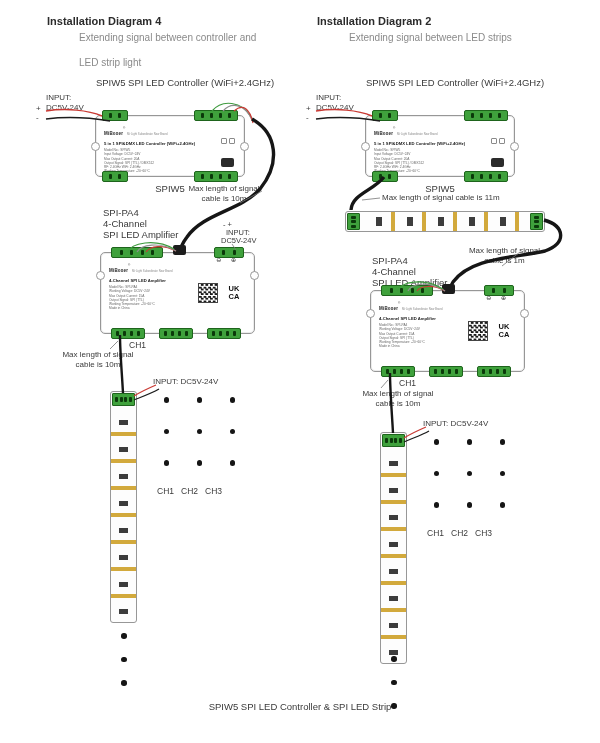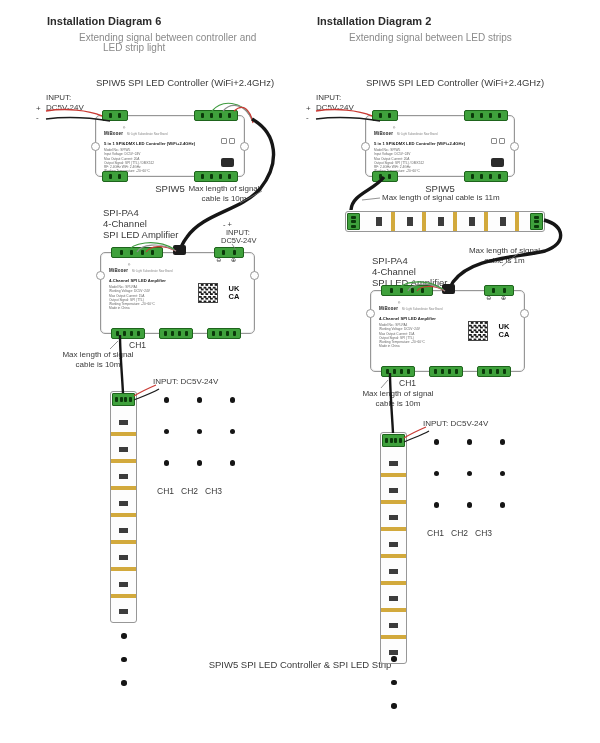--- a/index.html
+++ b/index.html
@@ -67,23 +67,23 @@
   .dotcol i{width:5.5px;height:5.5px;background:#151515;border-radius:50%;}
   .chrow{position:absolute;display:flex;gap:7px;z-index:5;}
 
   .wires{position:absolute;inset:0;z-index:20;pointer-events:none;}
 </style>
 </head>
 <body>
 
 <div class="canvas">
 
-  <div class="abs t-title" style="left:47px;top:15px;">Installation Diagram 6</div>
+  <div class="abs t-title" style="left:47px;top:15px;">Installation Diagram 4</div>
   <div class="abs t-sub" style="left:47px;top:32px;">Extending signal between controller and</div>
-  <div class="abs t-sub" style="left:47px;top:42px;margin-left:24px;">LED strip light</div>
+  <div class="abs t-sub" style="left:47px;top:57px;">LED strip light</div>
   <div class="abs t-heading" style="left:75px;top:77px;width:220px;">SPIW5 SPI LED Controller (WiFi+2.4GHz)</div>
 
   <div class="abs t-label" style="left:46px;top:93px;">INPUT:</div>
   <div class="abs t-label" style="left:46px;top:103px;">DC5V-24V</div>
   <div class="abs t-label" style="left:36px;top:104px;">+</div>
   <div class="abs t-label" style="left:36px;top:113px;">-</div>
 
   <div class="device" style="left:95px;top:115px;width:150px;height:62px;">
     <div class="term top" style="left:6px;width:26px;">
         <i></i>
@@ -379,21 +379,21 @@
     <span class="t-ch">CH1</span>
     <span class="t-ch">CH2</span>
     <span class="t-ch">CH3</span>
   </div>
   <div class="dotcol" style="left:391px;top:656px;">
       <i></i>
       <i></i>
       <i></i>
     </div>
 
-  <div class="abs t-footer" style="top:659px;">SPIW5 SPI LED Controller &amp; SPI LED Strip</div>
+  <div class="abs t-footer" style="top:701px;">SPIW5 SPI LED Controller &amp; SPI LED Strip</div>
 
   <svg class="wires" viewBox="0 0 600 743">
 
     <g fill="none">
       <path d="M46 111 C 66 108, 88 110, 102 116" stroke="#c93a34" stroke-width="1.5"></path>
       <path d="M46 119 C 70 116, 92 118, 110 121" stroke="#1c1c1c" stroke-width="1.5"></path>
     </g>
     <g fill="none">
       <path d="M212 111 C 222 99, 242 101, 251 117" stroke="#3f9b3f" stroke-width="1.2"></path>
       <path d="M223 111 C 232 101, 246 105, 252 120" stroke="#8e8e8e" stroke-width="1.2"></path>

